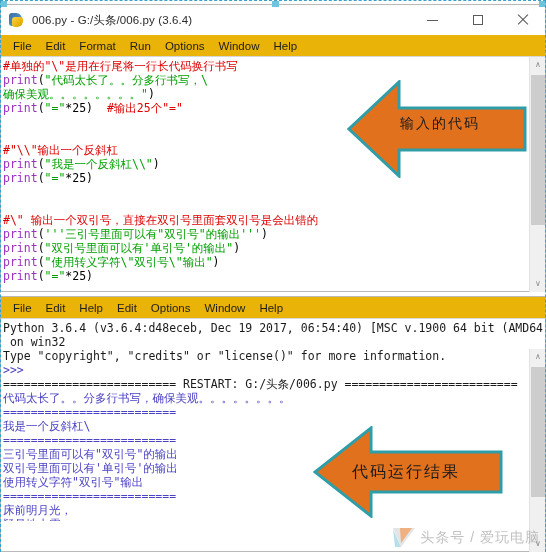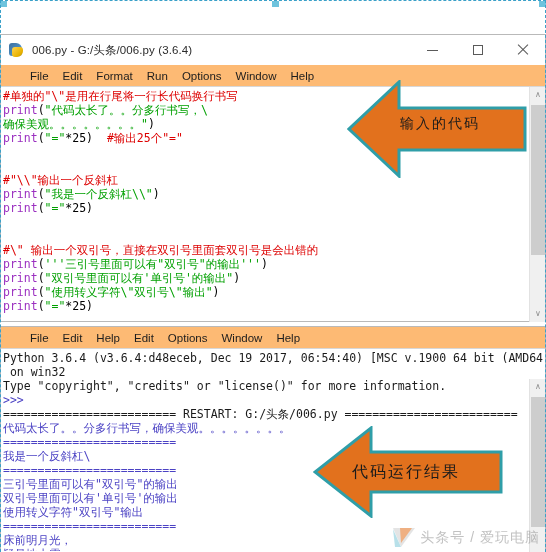--- a/index.html
+++ b/index.html
@@ -17,21 +17,20 @@
     overflow: hidden;
   }
 
   
   .window {
     position: absolute;
     left: 0;
     width: 546px;
     background: #ffffff;
     border: 1px solid #b9b9b9;
-    margin-top: 30px;
   }
   .titlebar {
     position: relative;
     height: 30px;
     background: #ffffff;
     display: flex;
     align-items: center;
     padding-left: 7px;
   }
   .app-icon {
@@ -82,22 +81,22 @@
     content:""; position:absolute; left:-1px; top:5px;
     width:14px; height:1px; background:#5a5a5a;
   }
   .win-btn .gl-close::before { transform: rotate(45deg); }
   .win-btn .gl-close::after  { transform: rotate(-45deg); }
 
   .menubar {
     height: 22px;
     display: flex;
     align-items: center;
-    padding-left: 22px;
-    background: #fdba74;
+    padding-left: 5px;
+    background: #eab308;
     border-bottom: 1px solid #d7d7d7;
   }
   .menu-item {
     font-size: 11.5px;
     color: #1d1d1d;
     padding: 0 7px;
     white-space: nowrap;
   }
 
   

